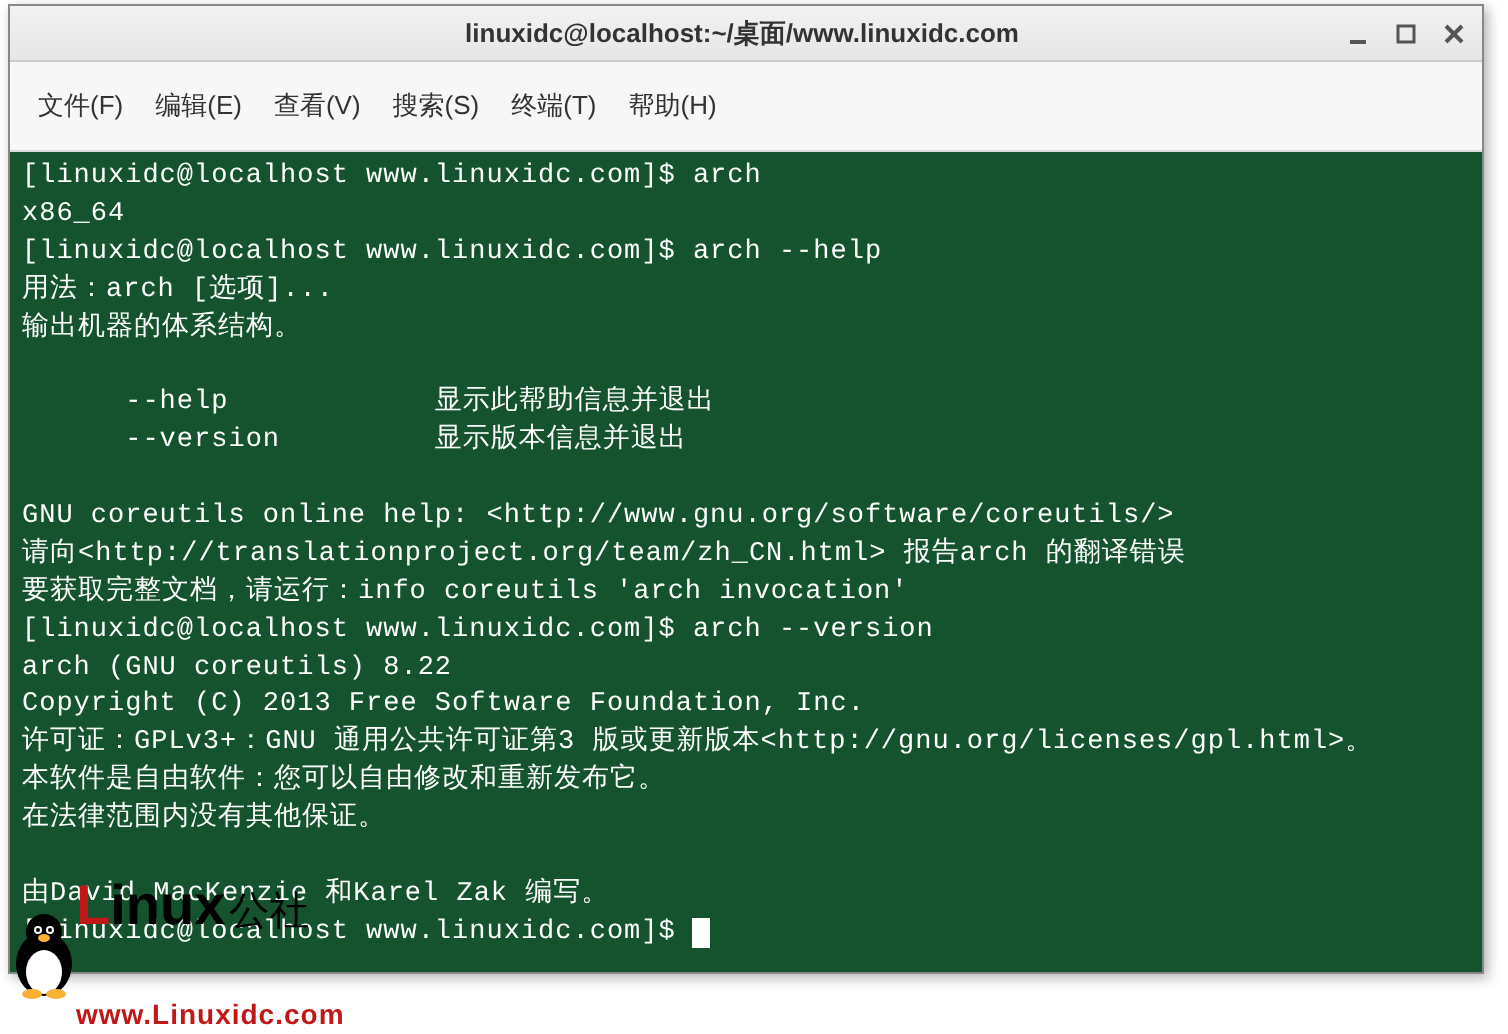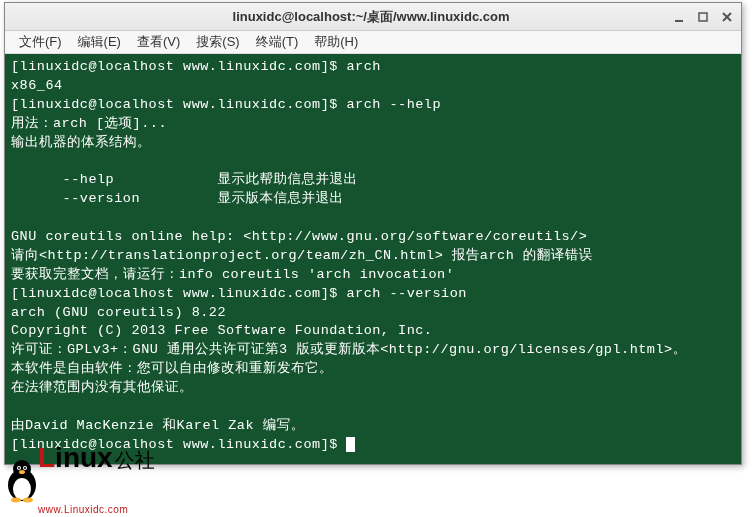--- a/index.html
+++ b/index.html
@@ -53,21 +53,21 @@
       color: #555;
       cursor: pointer;
     }
     .tb-btn svg {
       width: 12px;
       height: 12px;
     }
     .menubar {
       display: flex;
       gap: 4px;
-      padding: 0 8px;
+      padding: 11px 8px;
       background: #f7f7f7;
       border-bottom: 1px solid #ddd;
       font-size: 13px;
       color: #333;
     }
     .menu-item {
       padding: 2px 6px;
       cursor: pointer;
     }
     .terminal {
@@ -115,23 +115,23 @@
     .logo-main {
       font-size: 28px;
       font-weight: bold;
       color: #000;
       line-height: 0.9;
     }
     .logo-main .l-char {
       color: #c01818;
     }
     .logo-sub {
-      font-size: 10px;
+      font-size: 14px;
       color: #c01818;
-      font-weight: normal;
+      font-weight: bold;
       margin-top: -2px;
       letter-spacing: 0.5px;
     }
     .suffix {
       font-size: 20px;
       color: #000;
       font-weight: normal;
       margin-left: 2px;
     }
   </style>

